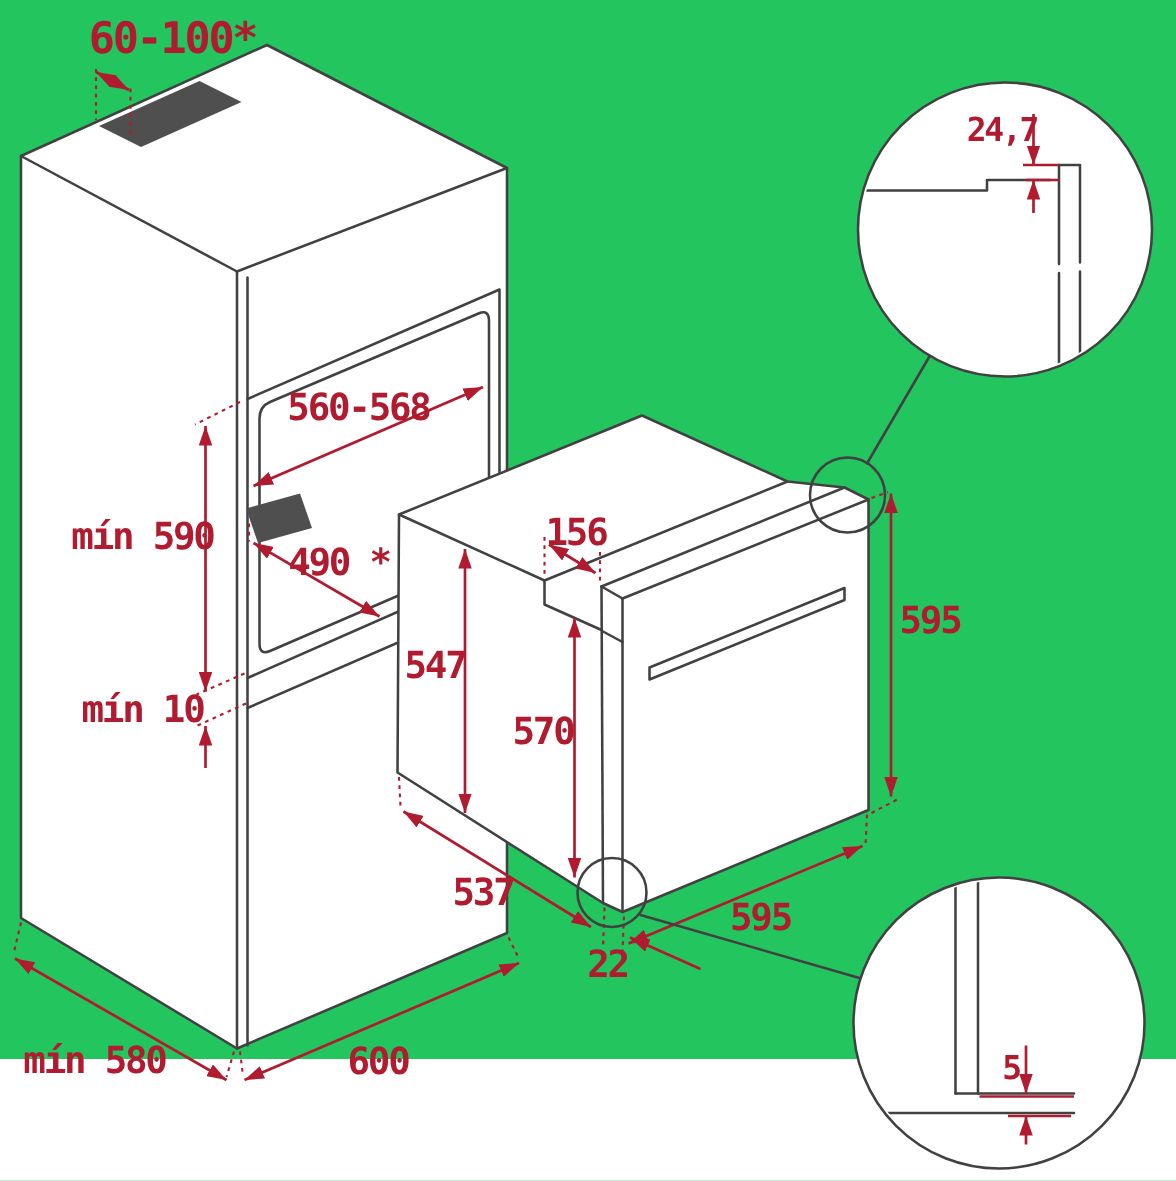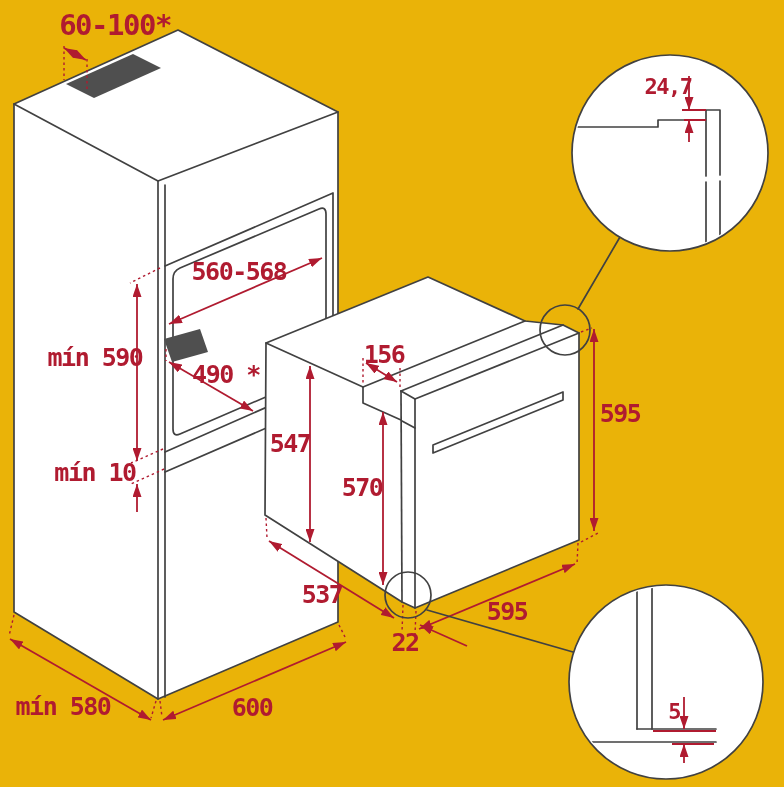--- a/index.html
+++ b/index.html
@@ -6,22 +6,22 @@
     margin: 0;
     padding: 0;
     background: #ffffff;
     width: 784px;
     height: 787px;
     overflow: hidden;
   }
   .stage {
     position: relative;
     width: 784px;
-    height: 787px;
-    background: #eab308;
+    height: 706px;
+    background: #22c55e;
   }
   svg { display: block; }
   .blk {
     fill: none;
     stroke: #414141;
     stroke-width: 1.7;
     stroke-linejoin: round;
     stroke-linecap: round;
   }
   .blkfill {

